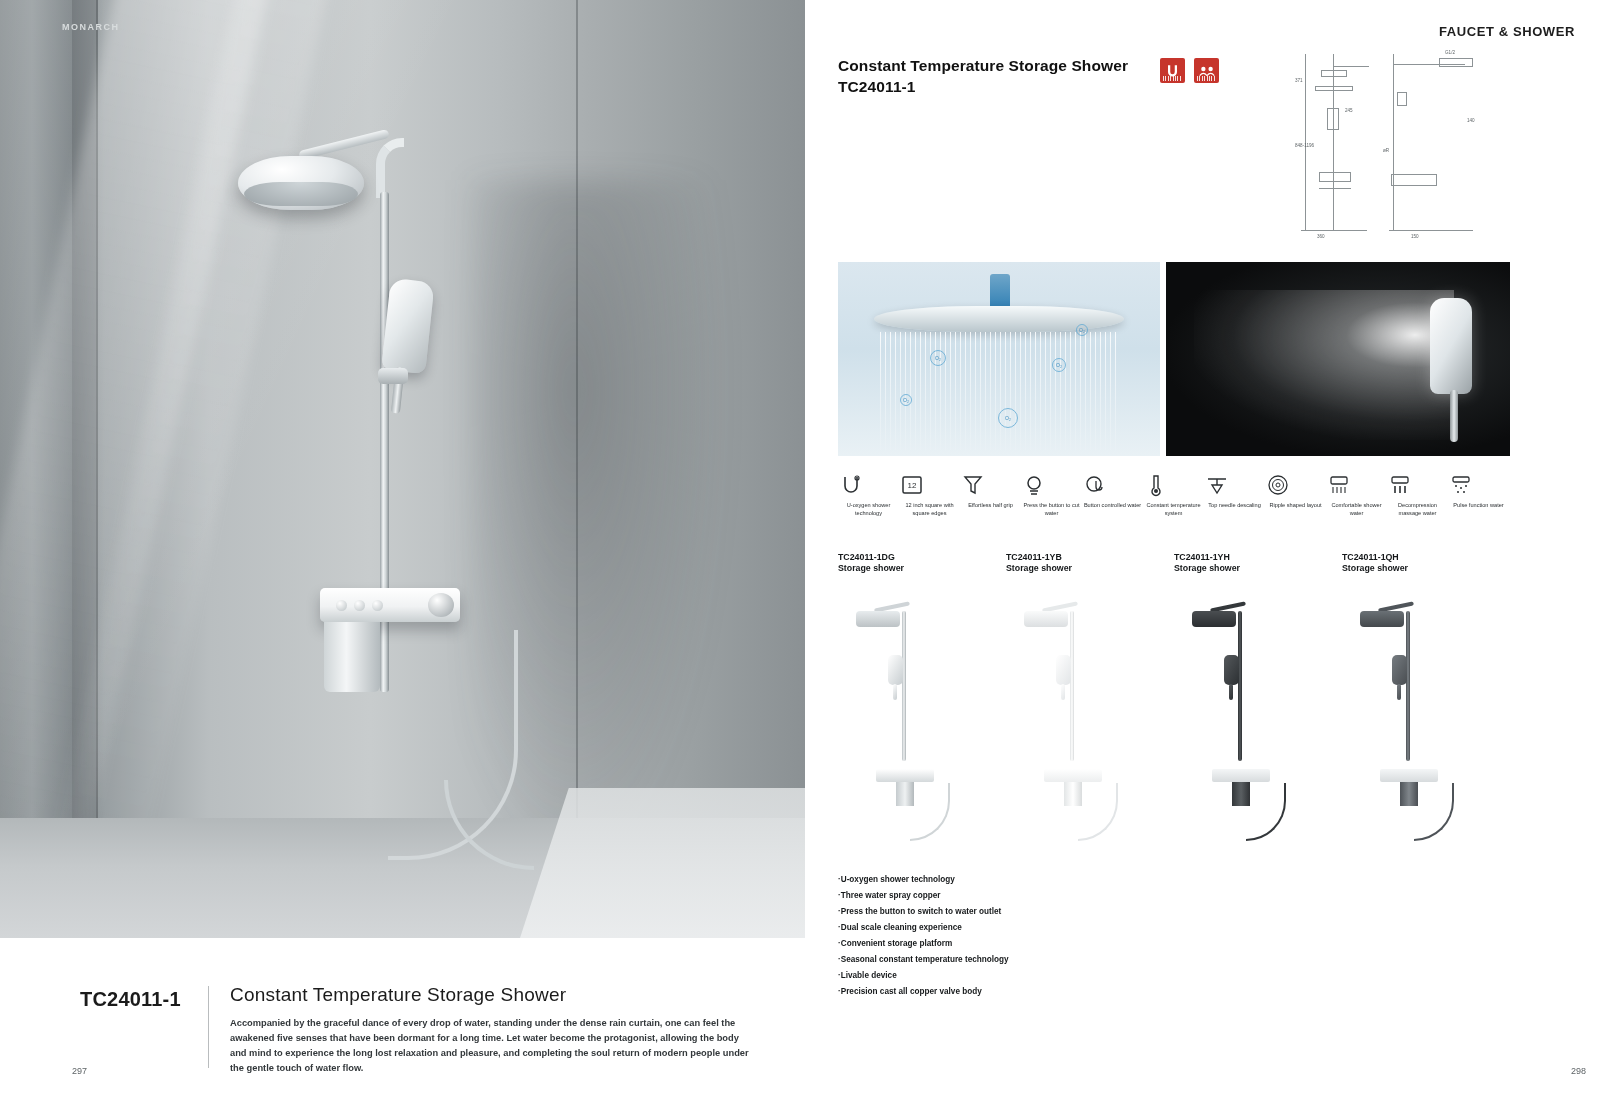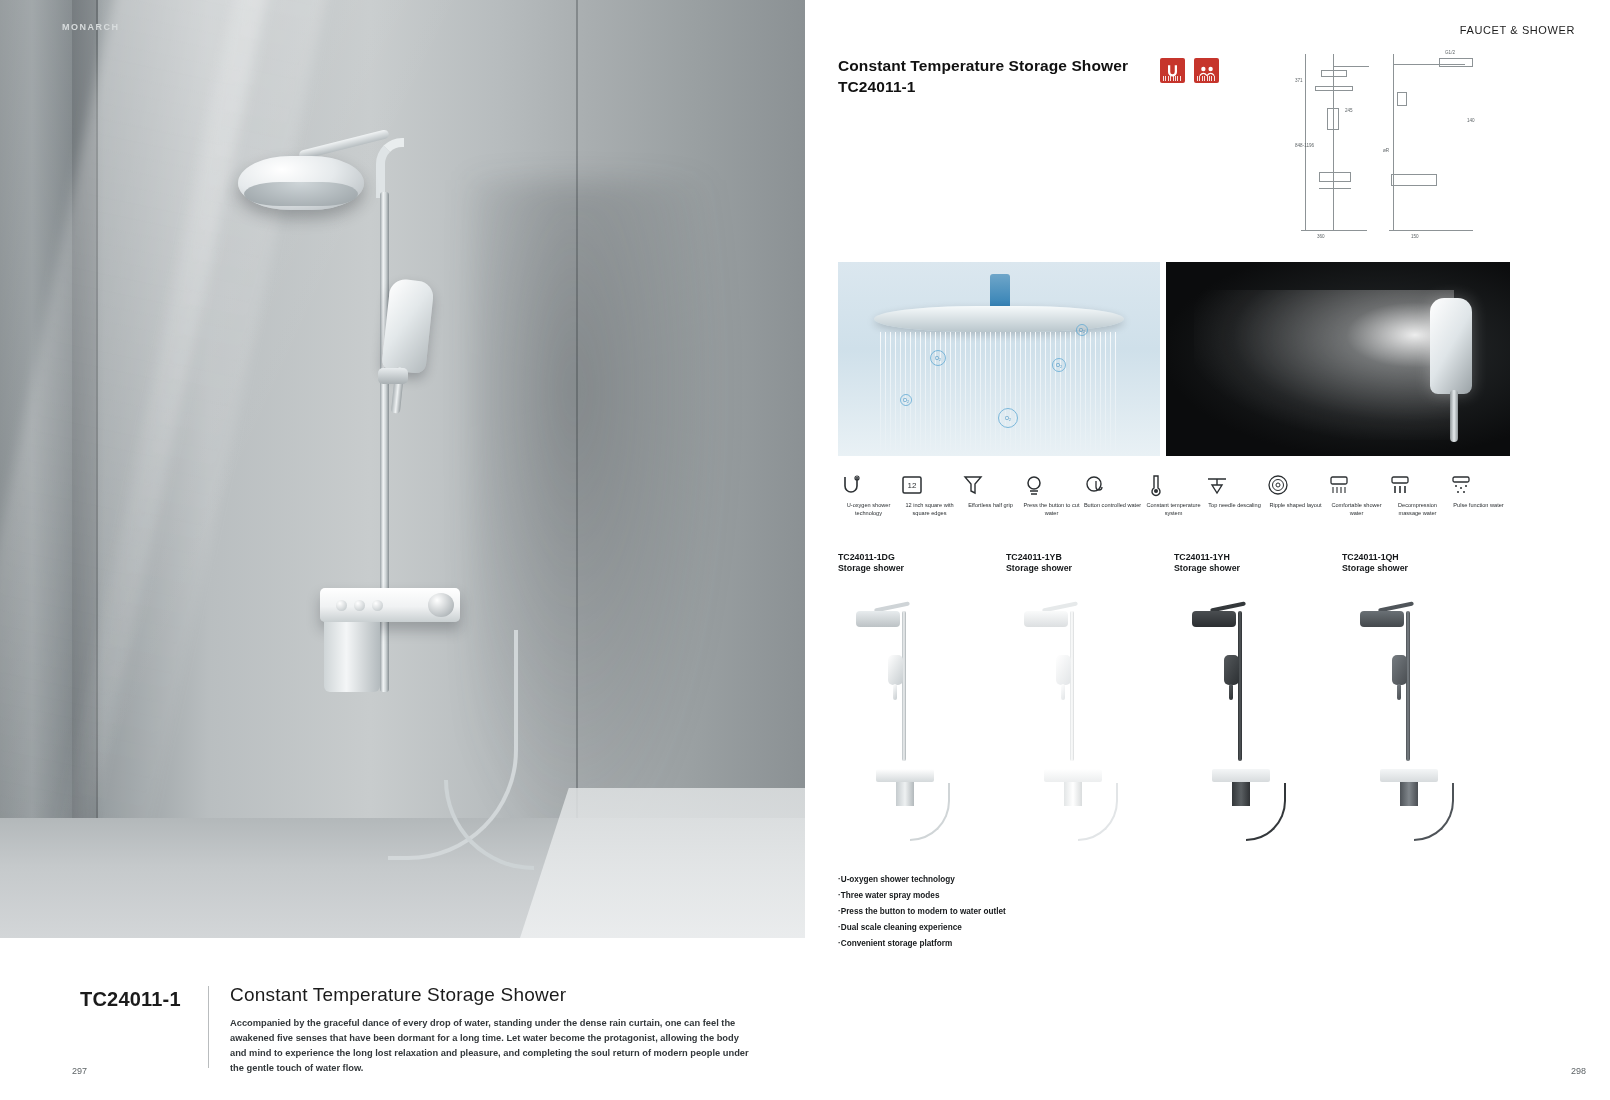--- a/index.html
+++ b/index.html
@@ -93,21 +93,21 @@
 
   .left-caption { position: absolute; left: 0; top: 938px; width: 805px; height: 162px; background: #fff; }
   .lc-code { position: absolute; left: 80px; top: 50px; font-size: 20px; font-weight: 700; color: #1b1b1b; letter-spacing: .2px; }
   .lc-divider { position: absolute; left: 208px; top: 48px; width: 1px; height: 82px; background: #b9bcbe; }
   .lc-title { position: absolute; left: 230px; top: 46px; font-size: 19px; color: #1b1b1b; letter-spacing: .2px; }
   .lc-desc { position: absolute; left: 230px; top: 78px; width: 525px; font-size: 9.3px; line-height: 1.62; color: #33383b; font-weight: 600; }
   .pg-left { position: absolute; left: 72px; bottom: 24px; font-size: 9px; color: #5d6366; }
 
   
   .page-right { position: relative; width: 805px; height: 1100px; background: #ffffff; }
-  .rp-header { position: absolute; right: 35px; top: 24px; font-size: 11px; font-weight: 400; color: #1d1d1d; letter-spacing: .6px; }
+  .rp-header { position: absolute; right: 35px; top: 24px; font-size: 13px; font-weight: 700; color: #1d1d1d; letter-spacing: .6px; }
 
   .prod-title { position: absolute; left: 33px; top: 57px; font-size: 15.5px; font-weight: 700; color: #111; letter-spacing: .1px; }
   .prod-code { position: absolute; left: 33px; top: 78px; font-size: 15.5px; font-weight: 700; color: #111; letter-spacing: .1px; }
 
   .cert { position: absolute; top: 58px; width: 25px; height: 25px; border-radius: 2px; display: flex; align-items: center; justify-content: center; }
   .cert.c1 { left: 355px; background: #c6352c; }
   .cert.c2 { left: 389px; background: #c6352c; }
   .cert svg { display: block; }
   .cert-lines { position: absolute; bottom: 2px; left: 3px; right: 3px; height: 5px;
     background: repeating-linear-gradient(90deg,#fff 0 1px,transparent 1px 2.4px); opacity:.85; }
@@ -451,22 +451,27 @@
             <div class="m-valvebody" style="background:linear-gradient(90deg,#4e5358,#80868b,#4a4e53);"></div>
             <div class="m-hose" style="border-color:#4e5358;"></div>
           </div>
         </div>
       </div>
     </div>
 
     <div class="bullets">
       <div class="bul-col a">
         <div>·U-oxygen shower technology</div>
-        <div>·Three water spray modes</div>
-        <div>·Press the button to modern to water outlet</div>
+        <div>·Three water spray copper</div>
+        <div>·Press the button to switch to water outlet</div>
         <div>·Dual scale cleaning experience</div>
         <div>·Convenient storage platform</div>
+      </div>
+      <div class="bul-col">
+        <div>·Seasonal constant temperature technology</div>
+        <div>·Livable device</div>
+        <div>·Precision cast all copper valve body</div>
       </div>
     </div>
 
     <div class="pg-right">298</div>
   </div>
 </div>
 
 </body></html>

